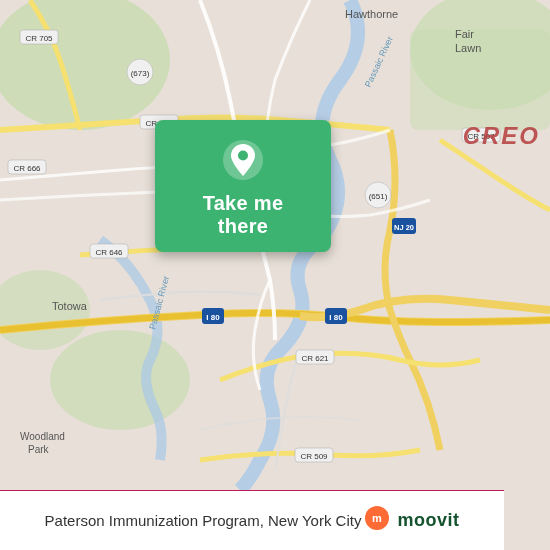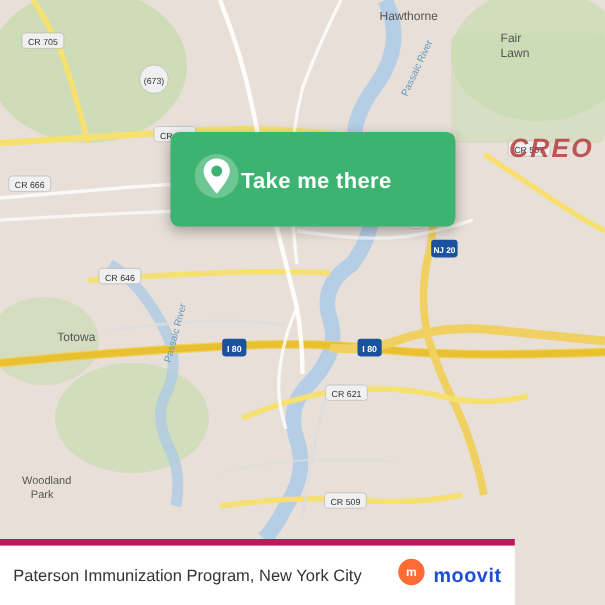--- a/index.html
+++ b/index.html
@@ -23,28 +23,28 @@
     
     .map-bg {
       width: 100%;
       height: 100%;
       position: absolute;
       top: 0; left: 0;
     }
 
     
     #info-bar {
-      width: 468px;
+      width: 504px;
       height: 60px;
       background: #fff;
       display: flex;
       align-items: center;
-      justify-content: space-between;
+      justify-content: center;
       padding: 0 12px;
-      border-top: 6px solid #be185d;
+      border-top: 1px solid #be185d;
       position: absolute;
       bottom: 0;
       left: 0;
     }
 
     #place-name {
       font-size: 15px;
       color: #333;
       font-weight: 400;
     }
@@ -59,25 +59,25 @@
     .moovit-icon {
       width: 32px;
       height: 32px;
     }
 
     
     #action-card {
       position: absolute;
       top: 120px;
       left: 155px;
-      width: 259px;
+      width: 176px;
       background: #3cb371;
       border-radius: 8px;
       display: flex;
-      flex-direction: row;
+      flex-direction: column;
       align-items: center;
       padding: 18px 20px 14px;
       box-shadow: 0 4px 12px rgba(0,0,0,0.3);
     }
 
     .map-pin {
       width: 44px;
       height: 44px;
       margin-bottom: 10px;
     }
@@ -231,15 +231,15 @@
   <span id="place-name">Paterson Immunization Program, New York City</span>
 
   <div class="moovit-logo">
     <svg class="moovit-icon" viewBox="0 0 32 32" xmlns="http://www.w3.org/2000/svg">
 
       <circle cx="16" cy="13" r="12" fill="#ff6b35"></circle>
       <path d="M16 25 L10 14 Q16 10 22 14 Z" fill="#ff6b35"></path>
 
       <text x="16" y="17" text-anchor="middle" font-size="11" font-weight="bold" fill="white" font-family="Arial">m</text>
     </svg>
-    <span style="font-size:18px; font-weight:700; color:#1d4ed8; letter-spacing:0.5px;">moovit</span>
+    <span style="font-size:18px; font-weight:700; color:#14532d; letter-spacing:0.5px;">moovit</span>
   </div>
 </div>
 
 </body></html>

